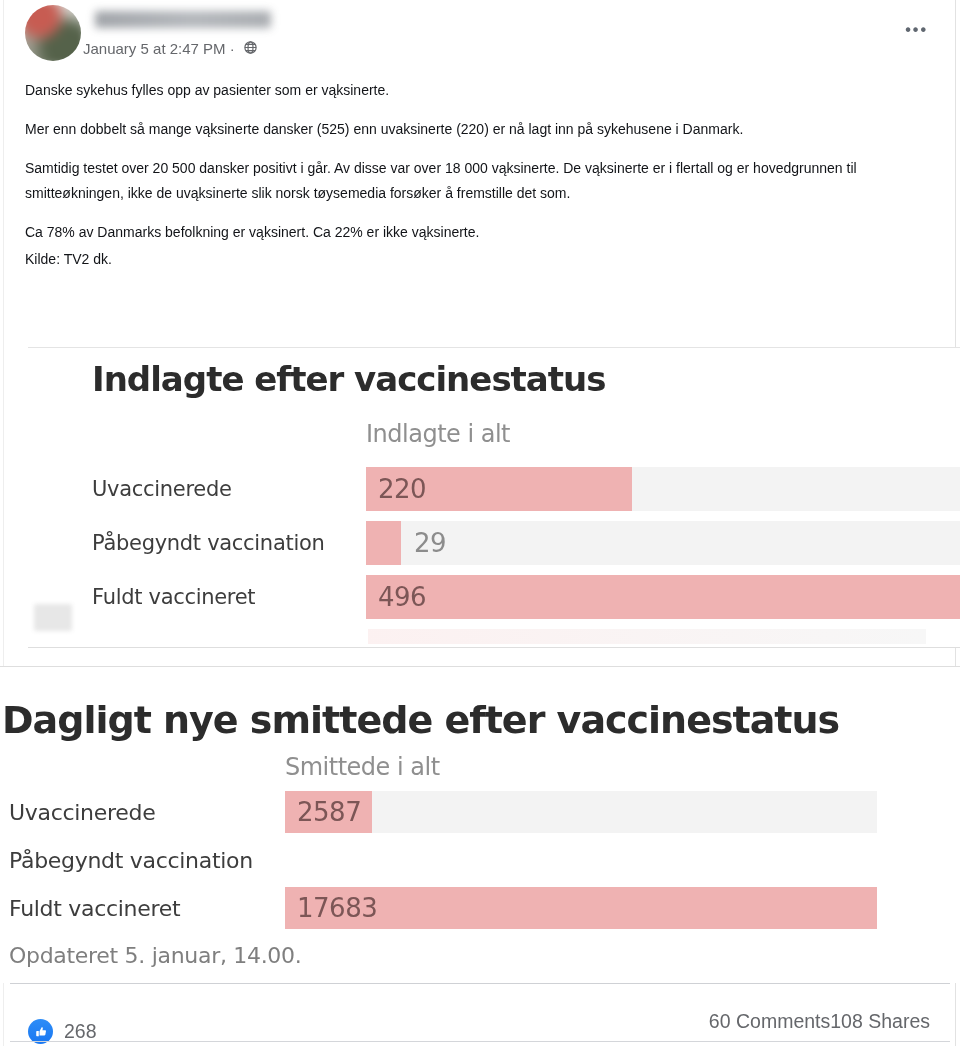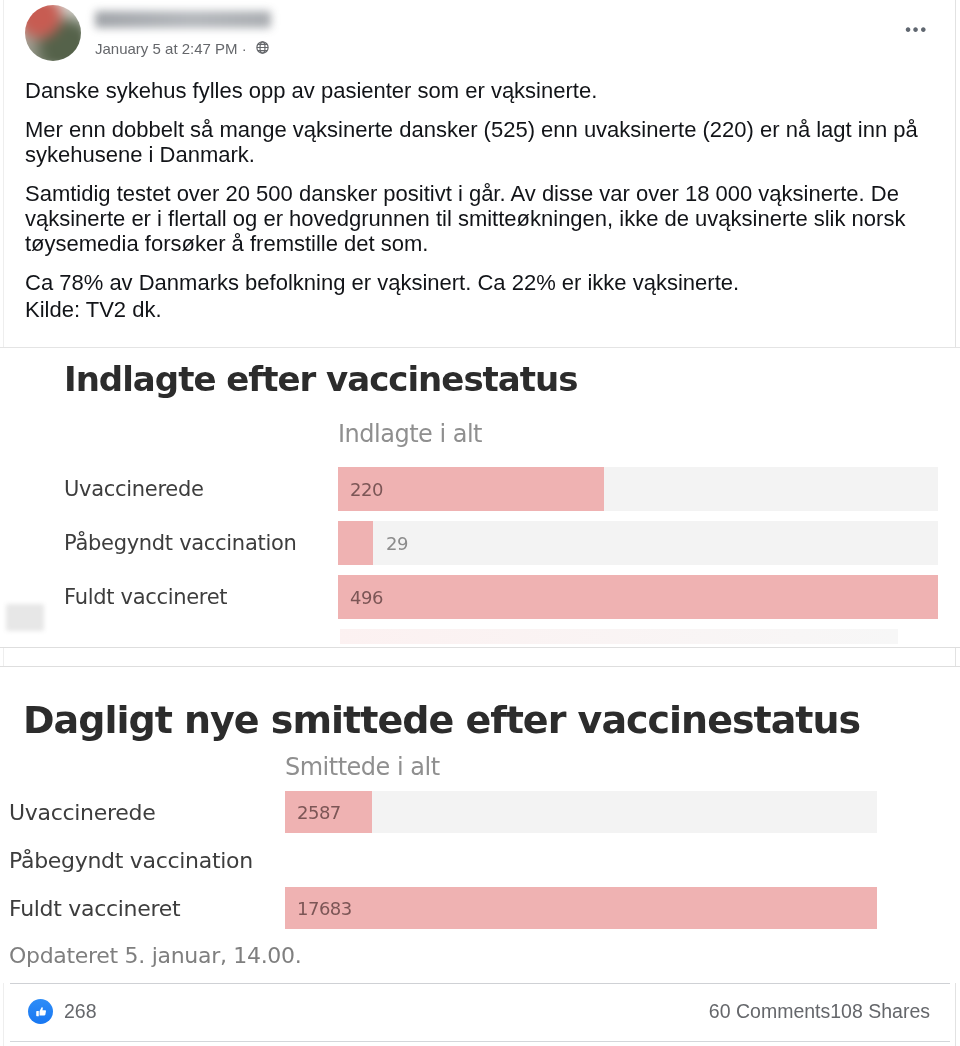--- a/index.html
+++ b/index.html
@@ -32,69 +32,69 @@
       radial-gradient(circle at 70% 20%, #d9d7d2 0 30%, transparent 55%),
       linear-gradient(135deg,#b9b4ab,#7c8170);
     filter:blur(5px);
   }
   .name-blur {
     position:absolute; left:95px; top:11px; width:176px; height:17px;
     background:linear-gradient(90deg,#90949a,#a7abb0 55%,#9b9fa4);
     border-radius:2px; filter:blur(4px); opacity:.85;
   }
   .meta {
-    position:absolute; left:95px; top:40px;
+    position:absolute; left:83px; top:40px;
     font-size:15px; color:#65676b; display:flex; align-items:center; gap:8px;
   }
   .globe { display:inline-block; margin-left:1px; }
   .dots {
     position:absolute; right:32px; top:20px;
     color:#606770; font-size:16px; font-weight:bold; letter-spacing:2px;
     cursor:pointer; line-height:20px;
   }
 
   
   .body-text {
     position:absolute; left:25px; right:25px; top:78px;
-    font-size:22px; line-height:25px; color:#121418;
+    font-size:14px; line-height:25px; color:#121418;
   }
   .body-text p { margin:0 0 14px; }
   .body-text p.tight { margin:0 0 2px; }
 
   
   .card {
     position:absolute; left:0; right:0; background:#fff;
     font-family:"DejaVu Sans", sans-serif;
   }
-  .card1 { top:347px; height:301px; border-top:1px solid #e4e4e4; border-bottom:1px solid #dedede; }
+  .card1 { top:347px; height:301px; border-top:1px solid #e4e4e4; border-bottom:1px solid #dedede;margin-left:28px; }
   .card2 { top:666px; height:317px; border-top:1px solid #dedede; }
   .c-title {
     position:absolute; font-weight:700; color:#2c2c2c; letter-spacing:-1px; white-space:nowrap;
   }
   .card1 .c-title { left:64px; top:11px;  font-size:34px; }
-  .card2 .c-title { left:23px;  top:31px;  font-size:38px; }
+  .card2 .c-title { left:2px;  top:31px;  font-size:38px; }
   .c-sub {
     position:absolute; color:#8f8f8f; font-size:24px; letter-spacing:-0.5px; white-space:nowrap;
   }
   .card1 .c-sub { left:338px; top:72px; }
   .card2 .c-sub { left:285px; top:86px; }
 
   .row { position:absolute; left:0; right:0; }
   .row .lbl {
     position:absolute; font-weight:400; color:#3d3d3d; letter-spacing:-0.3px; white-space:nowrap;
   }
   .card1 .row .lbl { left:64px; font-size:21px; }
   .card2 .row .lbl { left:9px;  font-size:22px; }
   .track { position:absolute; background:#f3f3f3; }
   .card1 .track { left:338px; width:600px; height:44px; }
   .card2 .track { left:285px; width:592px; height:42px; }
   .fill { position:absolute; left:0; top:0; bottom:0; background:#efb2b2; }
   .val {
     position:absolute; top:50%; transform:translateY(-50%);
-    font-size:18px; letter-spacing:-0.5px; white-space:nowrap;
+    font-size:26px; letter-spacing:-0.5px; white-space:nowrap;
   }
   .val.in  { left:12px; color:#7c5656; }
   .val.out { color:#8c8c8c; }
   .card1 .row { height:44px; }
   .card2 .row { height:42px; }
   .card1 .r0 { top:119px; } .card1 .r1 { top:173px; } .card1 .r2 { top:227px; }
   .card2 .r0 { top:124px; } .card2 .r1 { top:172px; } .card2 .r2 { top:220px; }
   .card1 .lbl { top:50%; transform:translateY(-50%); }
   .card2 .lbl { top:50%; transform:translateY(-50%); }
 
@@ -116,21 +116,21 @@
   .ftr .divider, .ftr .bottom-divider {
     position:absolute; left:10px; right:10px; height:1px; background:#cfd1d5;
   }
   .ftr .divider { top:0; }
   .ftr .bottom-divider { top:58px; background:#d4d6da; }
   .stats {
     position:absolute; top:16px; left:28px; right:30px;
     display:flex; align-items:center; justify-content:space-between;
     font-size:19.5px; color:#65676b;
   }
-  .reactions { display:flex; align-items:center; gap:11px; cursor:pointer; }
+  .reactions { display:flex; align-items:center; gap:11px; cursor:pointer;margin-top:20px; }
   .like-badge {
     width:25px; height:25px; border-radius:50%;
     background:linear-gradient(#2e8df7,#1877f2);
     display:flex; align-items:center; justify-content:center;
     box-shadow:0 0 0 2px #fff;
   }
   .cs { display:flex; gap:0; }
   .cs span { cursor:pointer; }
 </style>
 </head>

